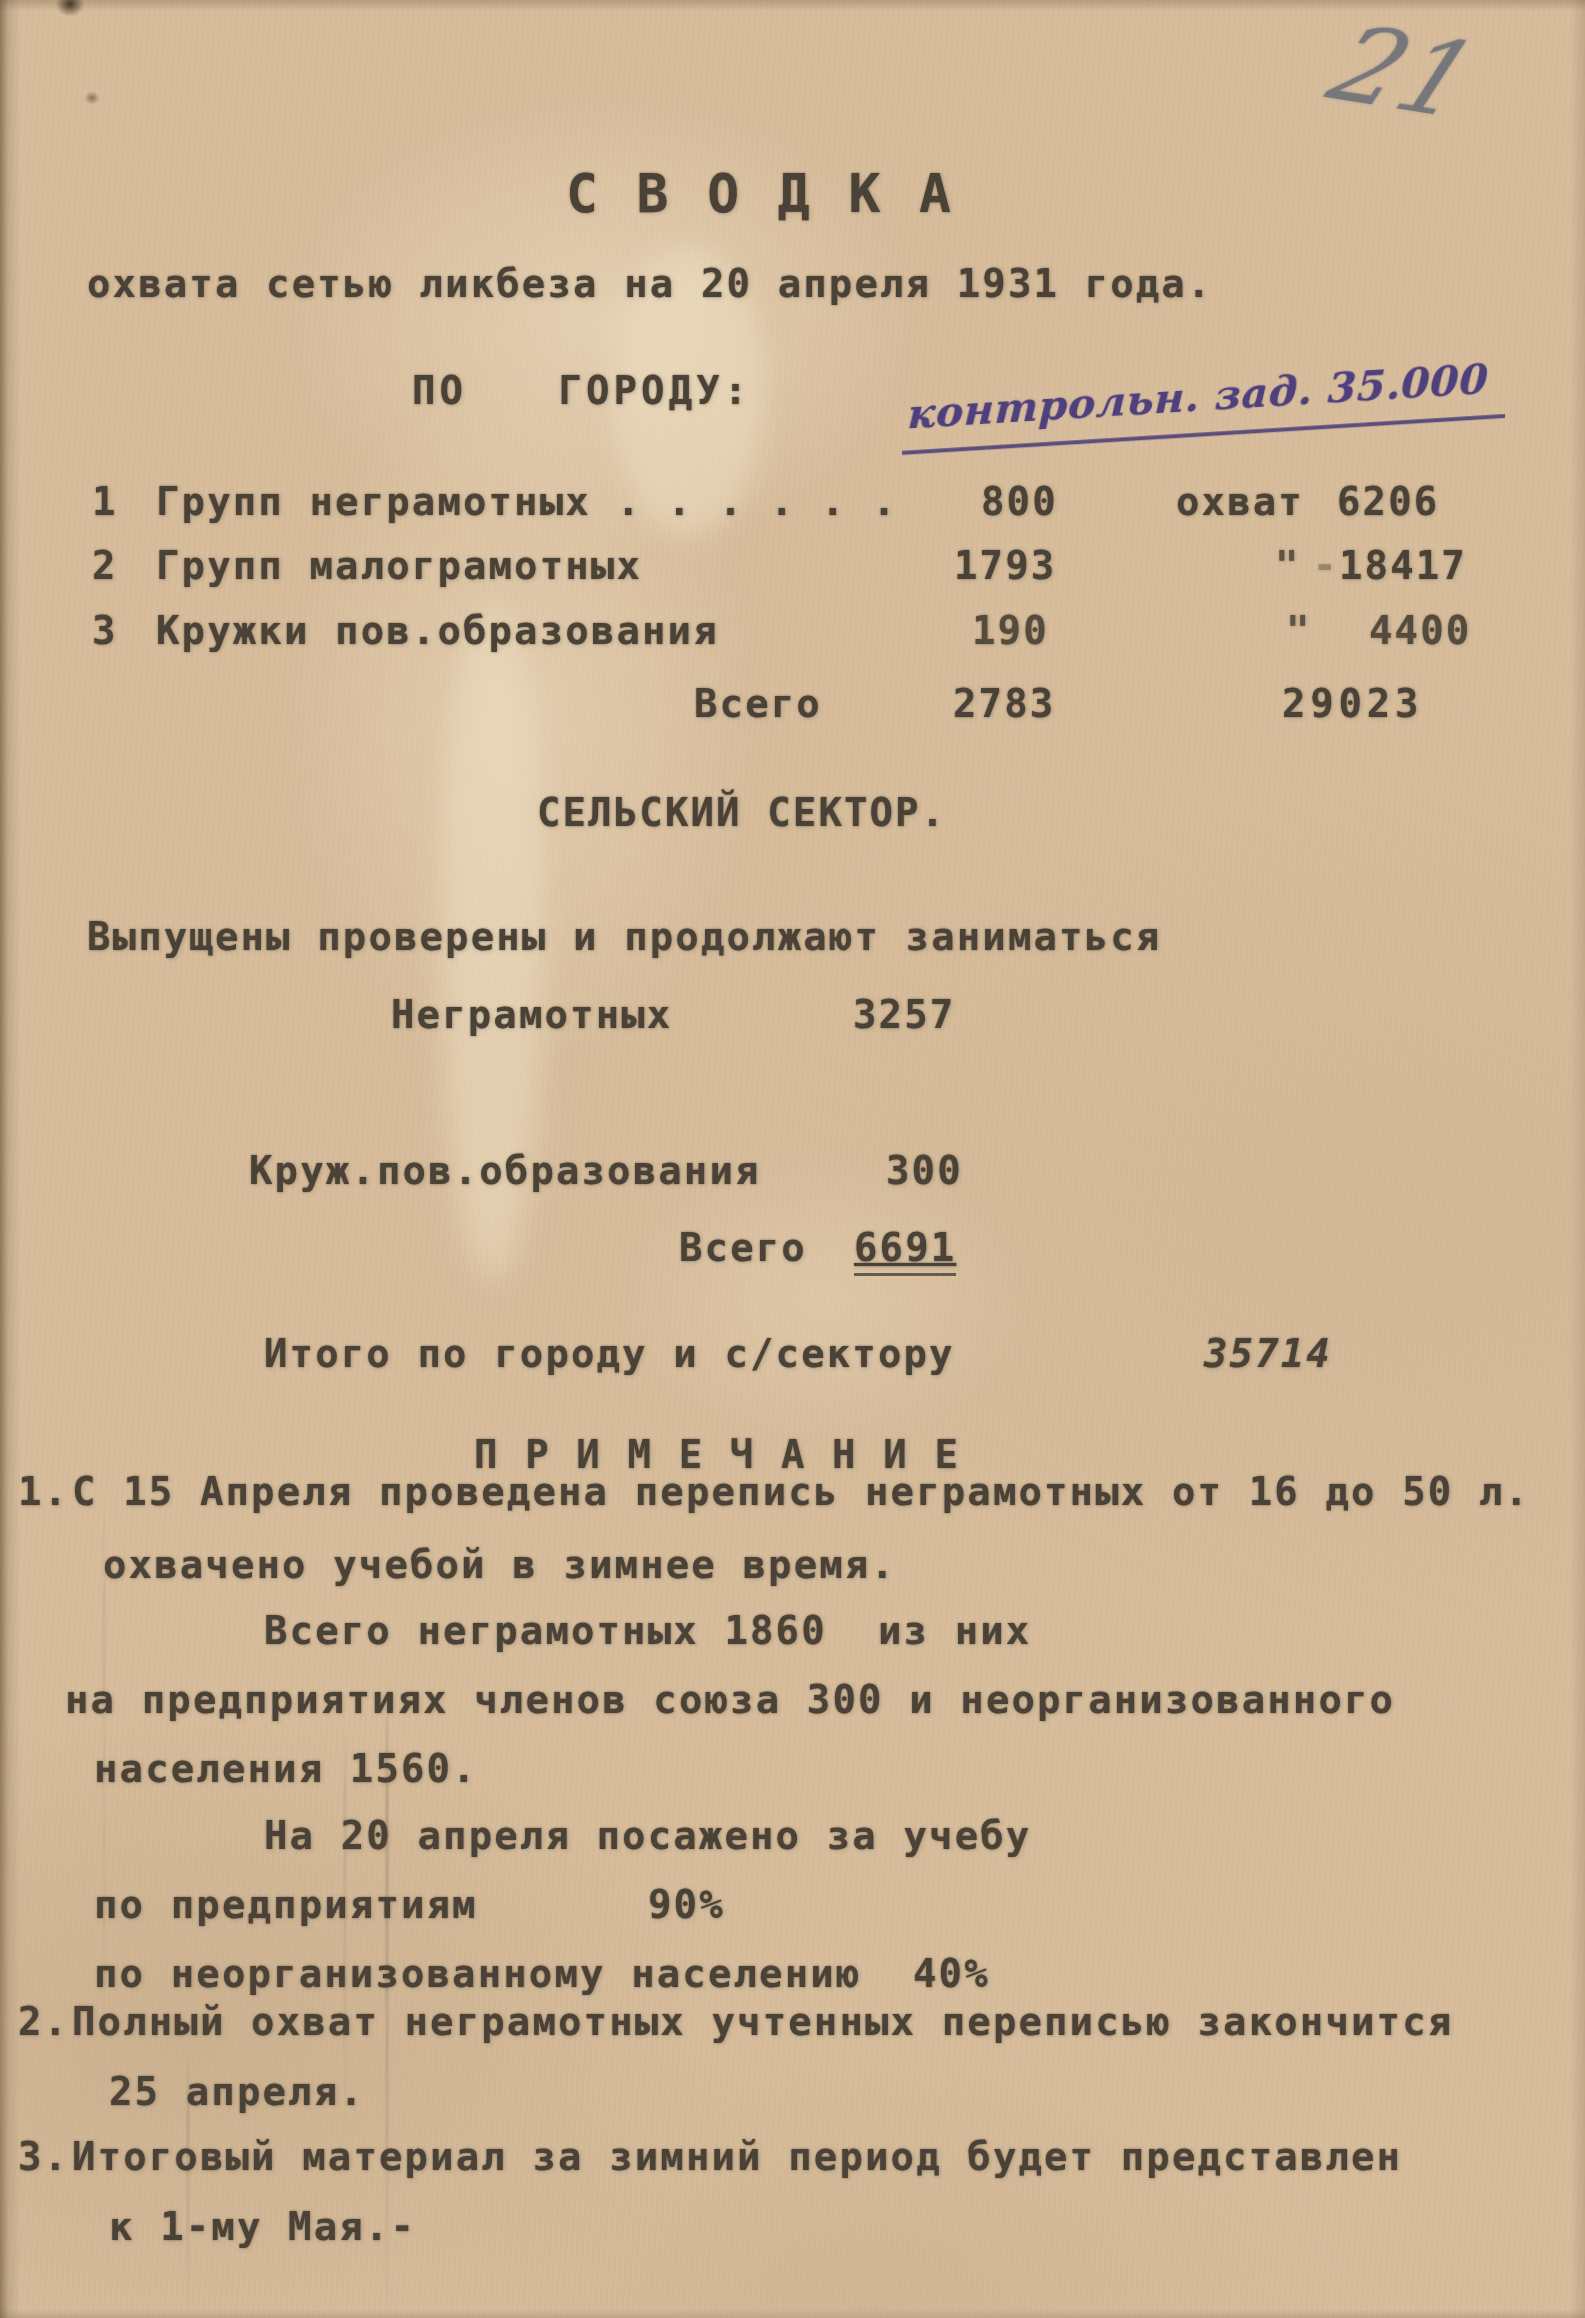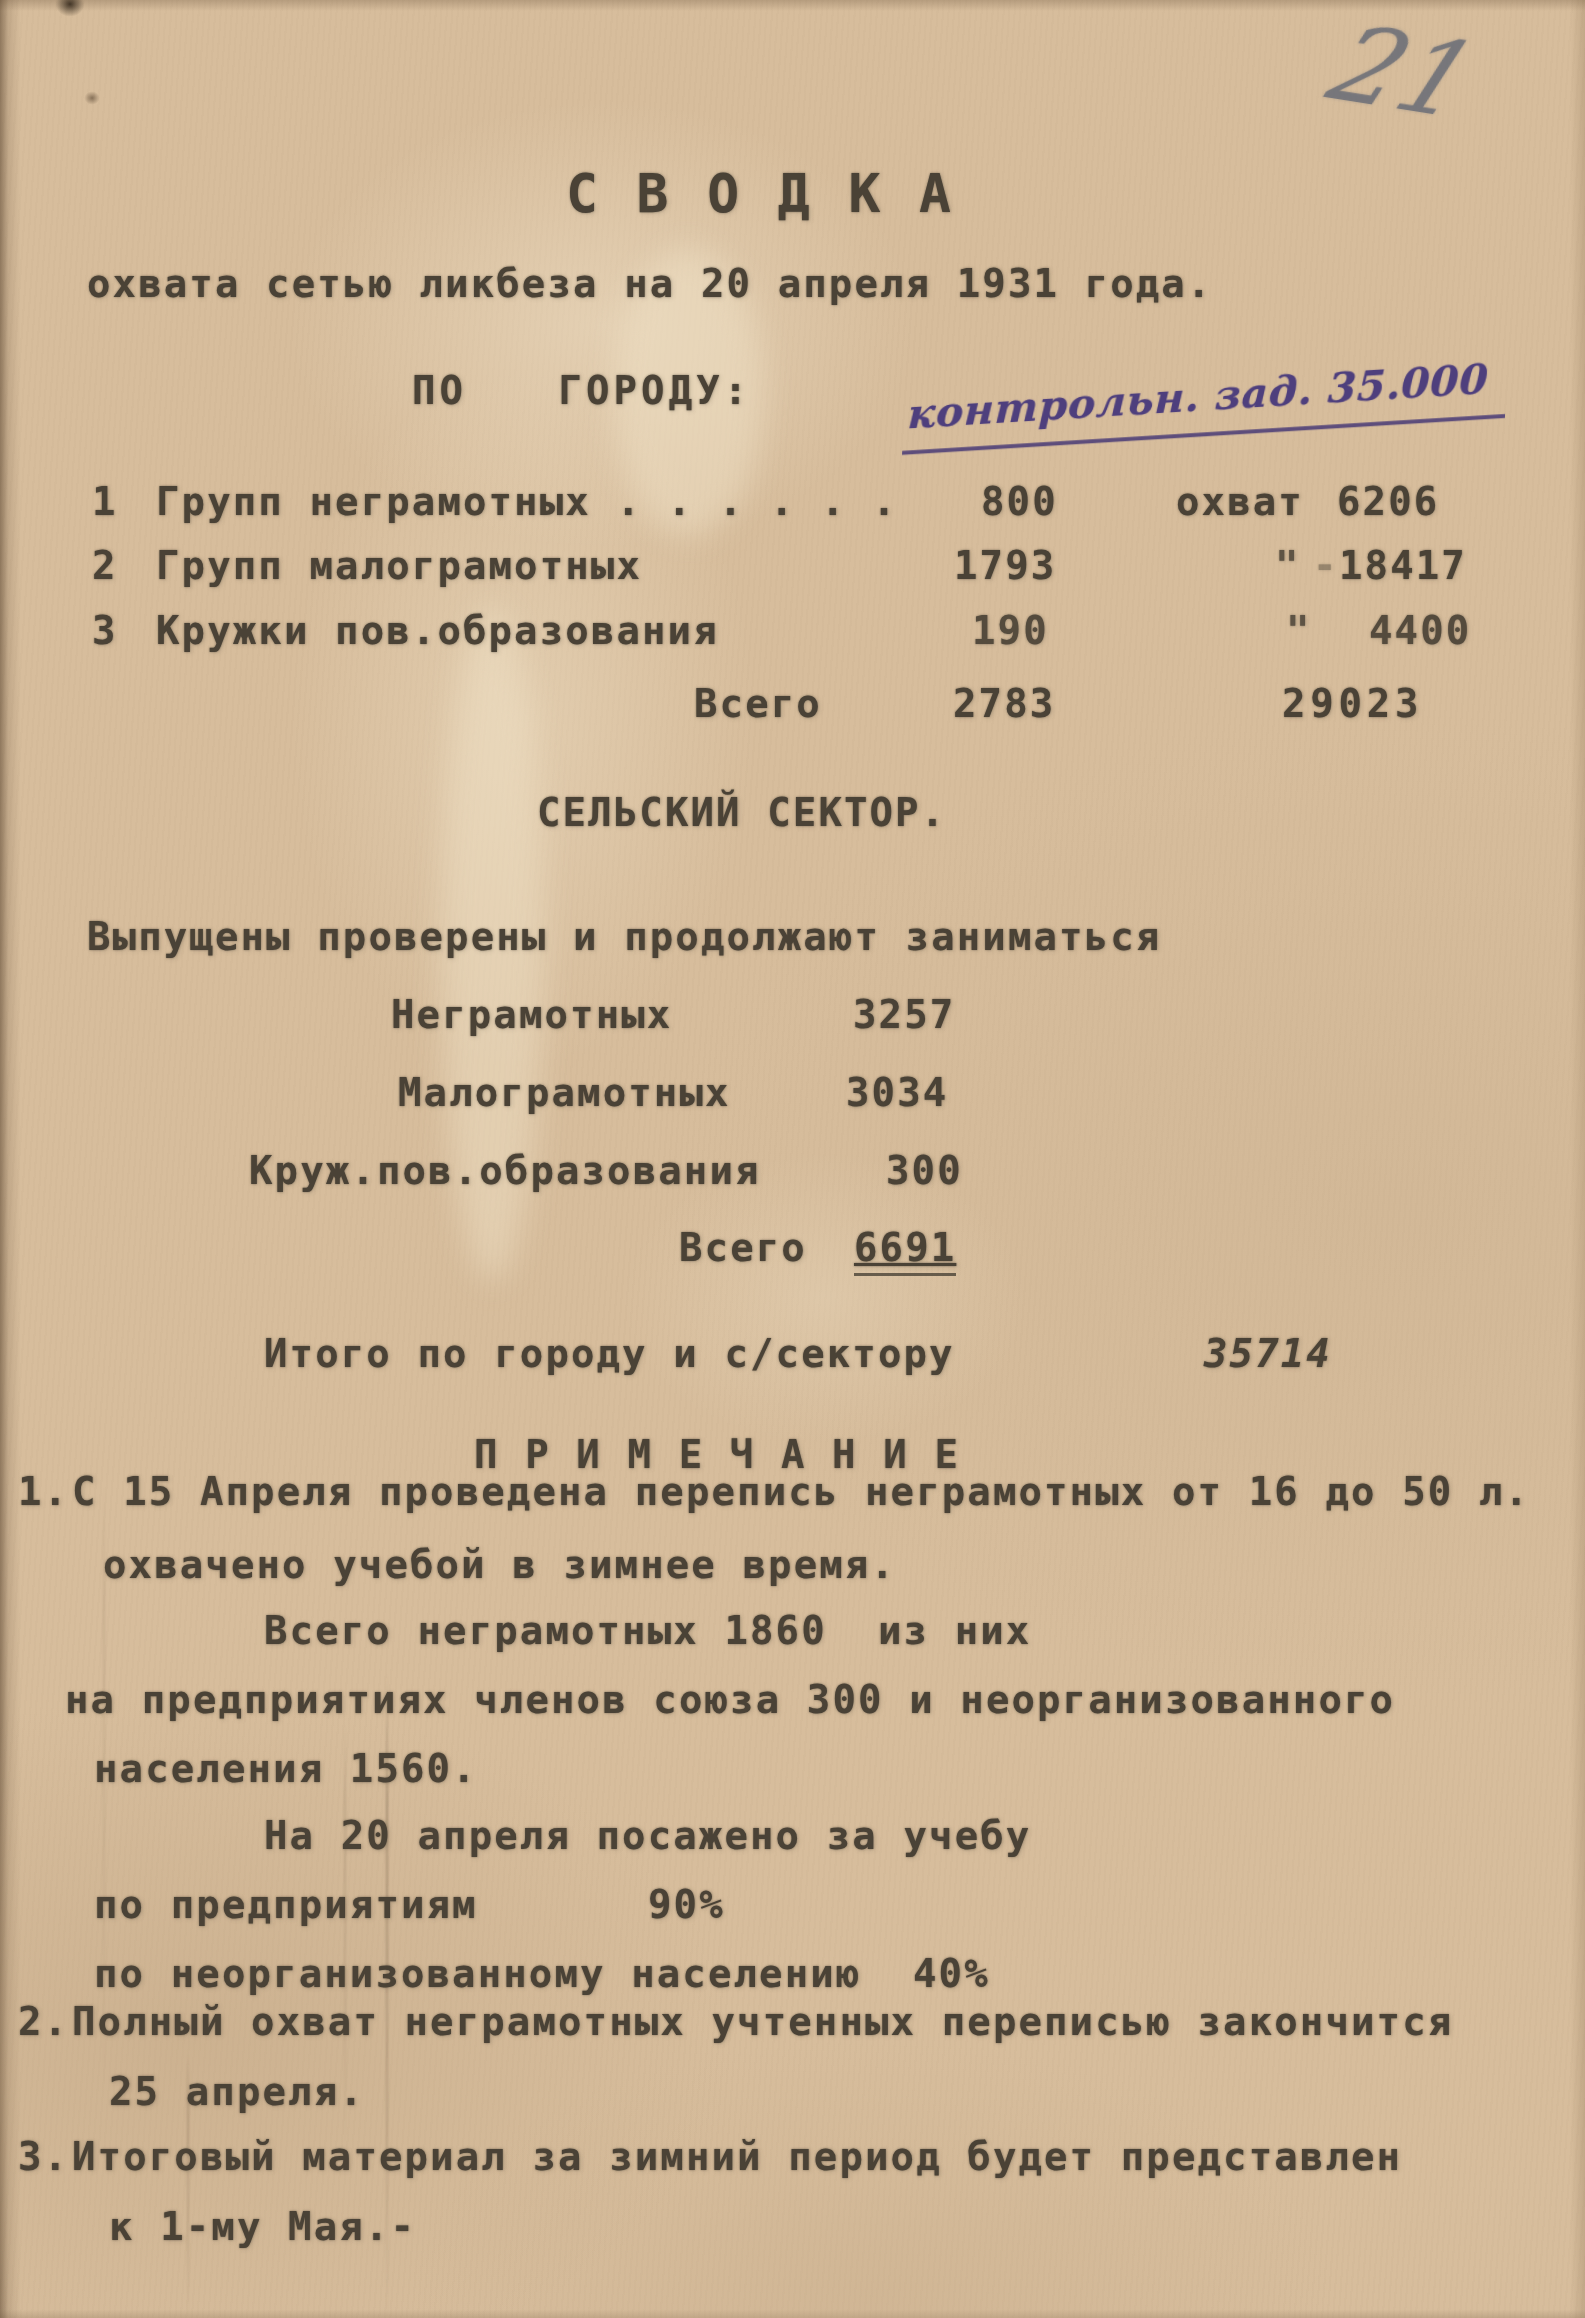--- a/index.html
+++ b/index.html
@@ -133,24 +133,20 @@
     <span class="tw abs" style="left:1282px; letter-spacing:4.8px;">29023</span>
   </div>
 
   <div class="tw" style="left:494px; top:792px;margin-left:43px;">СЕЛЬСКИЙ СЕКТОР.</div>
   <div class="tw" style="left:87px; top:916px;">Выпущены проверены и продолжают заниматься</div>
 
   <div class="rowline" style="top:994px;">
     <span class="tw abs" style="left:391px;">Неграмотных</span>
     <span class="tw abs" style="left:853px;">3257</span>
   </div>
-  <div class="rowline" style="top:1072px;">
-    <span class="tw abs" style="left:398px;">Малограмотных</span>
-    <span class="tw abs" style="left:846px;">3034</span>
-  </div>
   <div class="rowline" style="top:1150px;">
     <span class="tw abs" style="left:249px;">Круж.пов.образования</span>
     <span class="tw abs" style="left:886px;">300</span>
   </div>
   <div class="rowline" style="top:1227px;">
     <span class="tw abs" style="left:679px;">Всего</span>
     <span class="tw abs underlined" style="left:854px;">6691</span>
   </div>
 
   <div class="rowline" style="top:1333px;">

